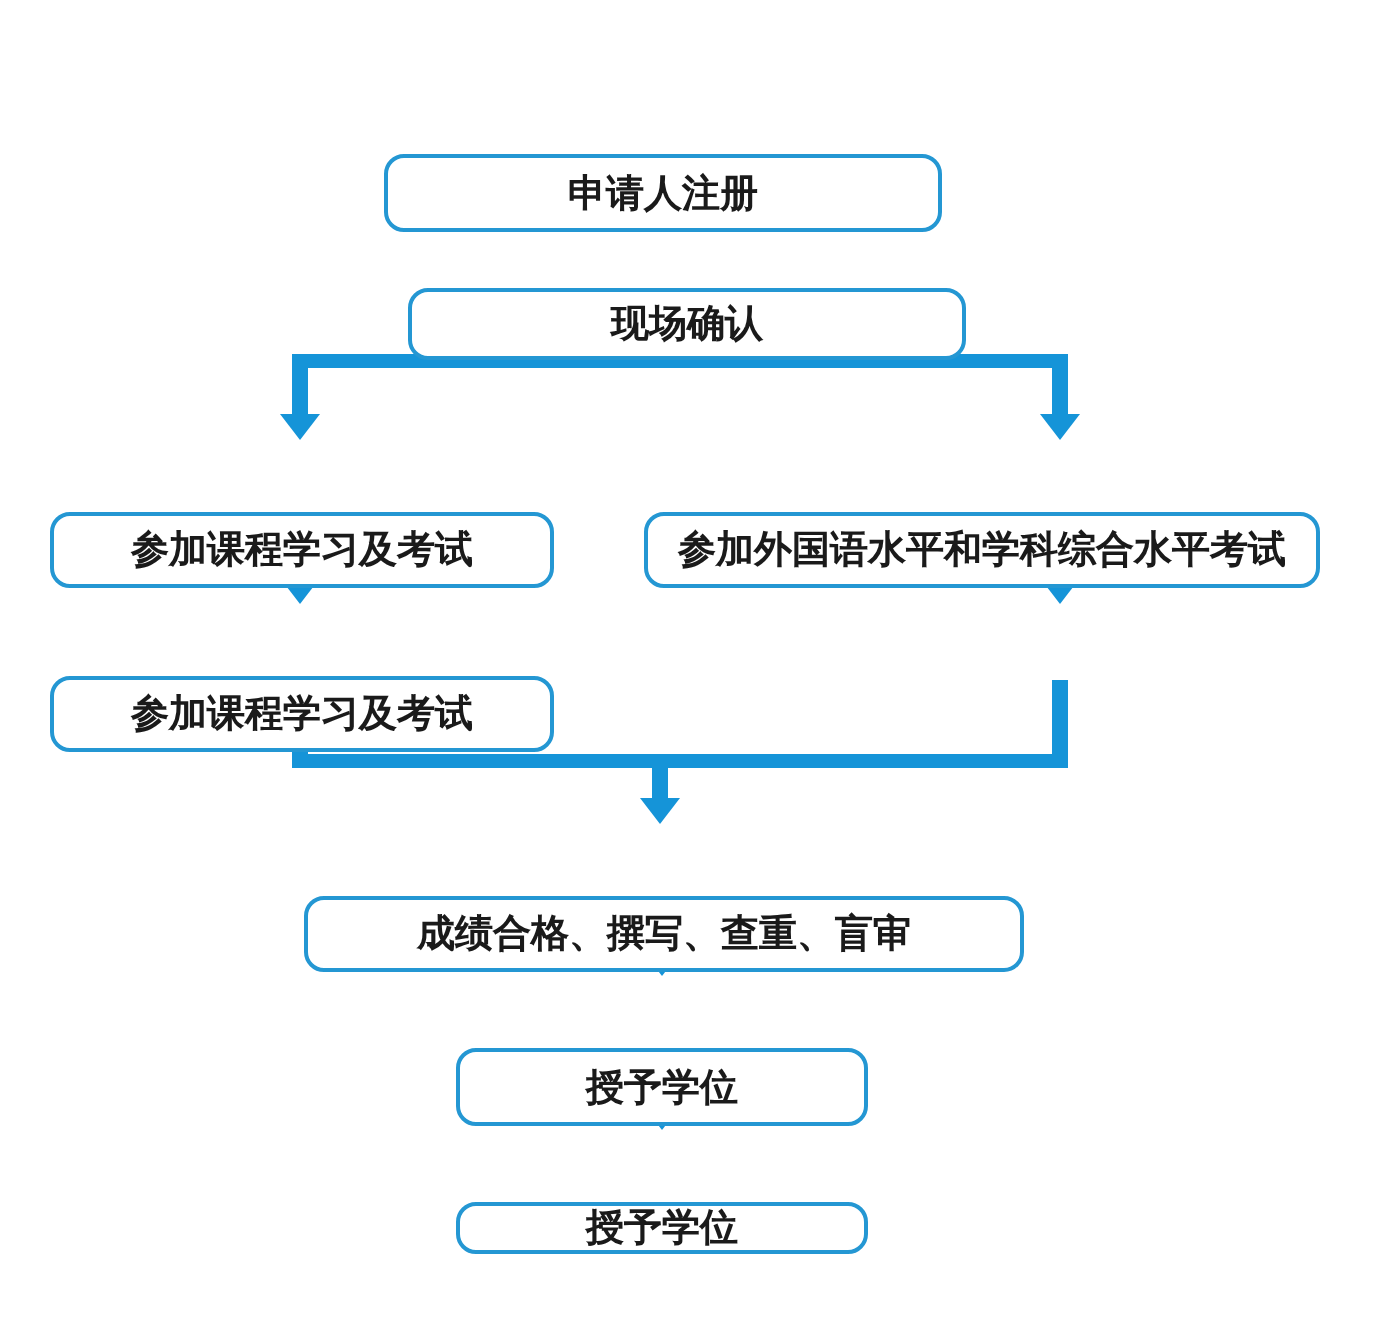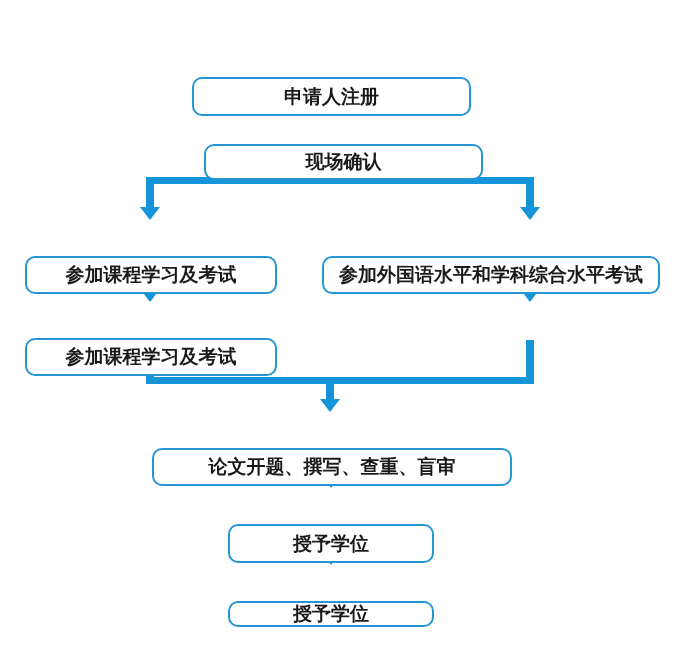--- a/index.html
+++ b/index.html
@@ -47,21 +47,21 @@
 
   <div class="node" style="left:204px;top:108px;width:279px;height:36px">现场确认</div>
 
   <div class="node" style="left:25px;top:220px;width:252px;height:38px">参加课程学习及考试</div>
 
   <div class="node" style="left:322px;top:220px;width:338px;height:38px">参加外国语水平和学科综合水平考试</div>
 
   <div class="node" style="left:25px;top:302px;width:252px;height:38px">参加课程学习及考试</div>
 
 
-  <div class="node" style="left:152px;top:412px;width:360px;height:38px">论文开题、撰写、查重、盲审</div>
+  <div class="node" style="left:152px;top:412px;width:360px;height:38px">成绩合格、撰写、查重、盲审</div>
 
   <div class="node" style="left:228px;top:488px;width:206px;height:39px">授予学位</div>
 
   <div class="node" style="left:228px;top:565px;width:206px;height:26px">授予学位</div>
 
   <div class="shaft" style="left:327px;top:80px;width:8px;height:16px"></div>
   <div class="head" style="left:321px;top:95px"></div>
 
   <div class="shaft" style="left:327px;top:147px;width:8px;height:19px"></div>
   <div class="head" style="left:321px;top:165px"></div>

